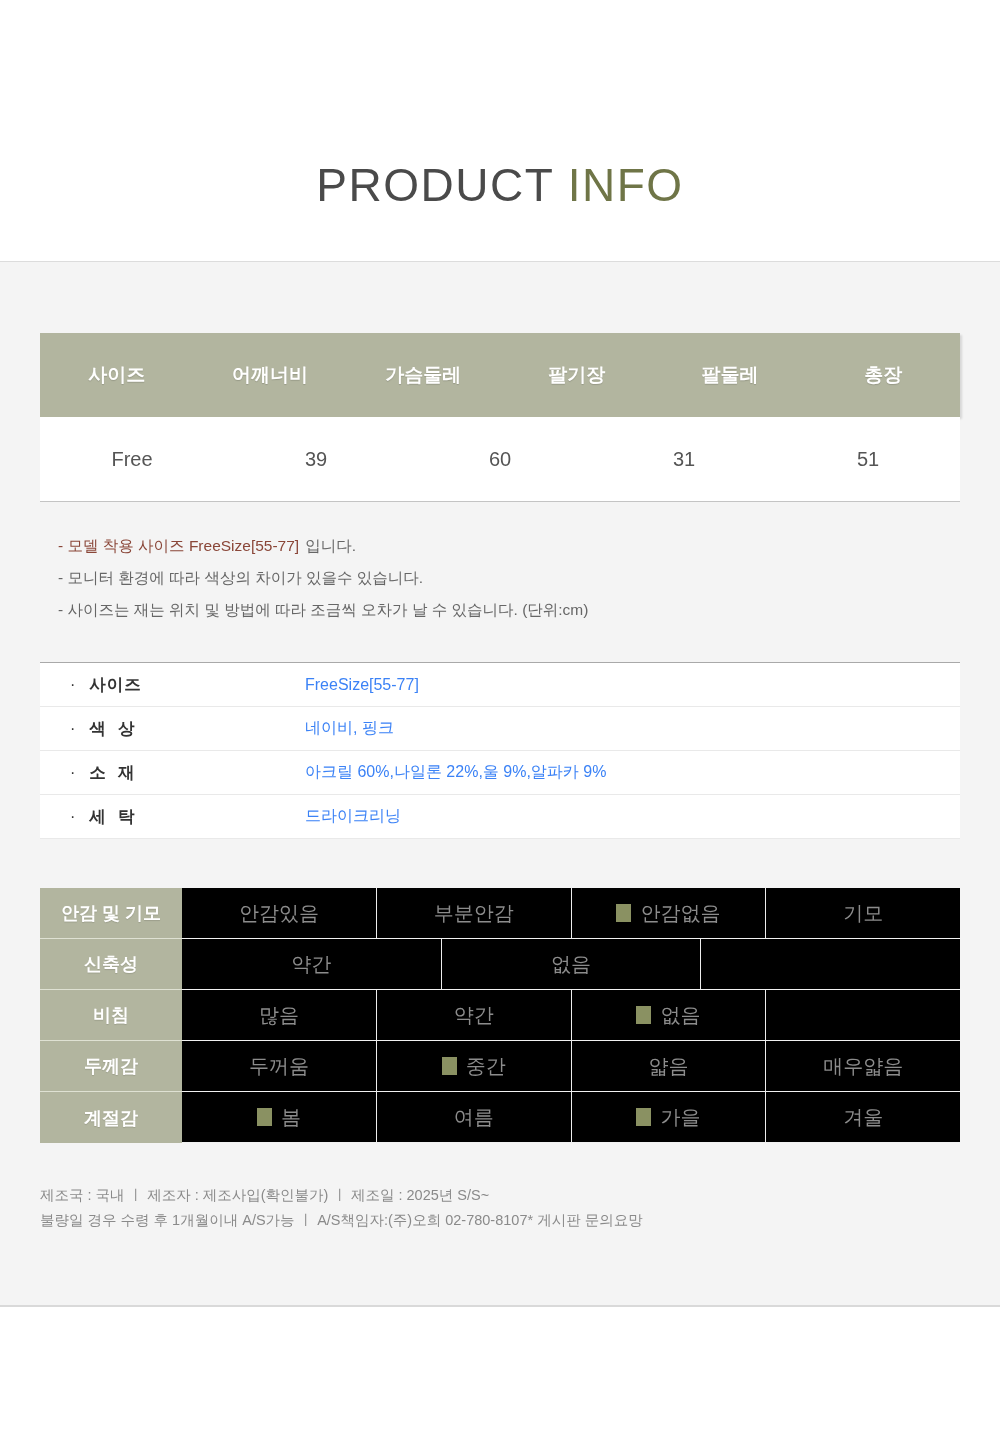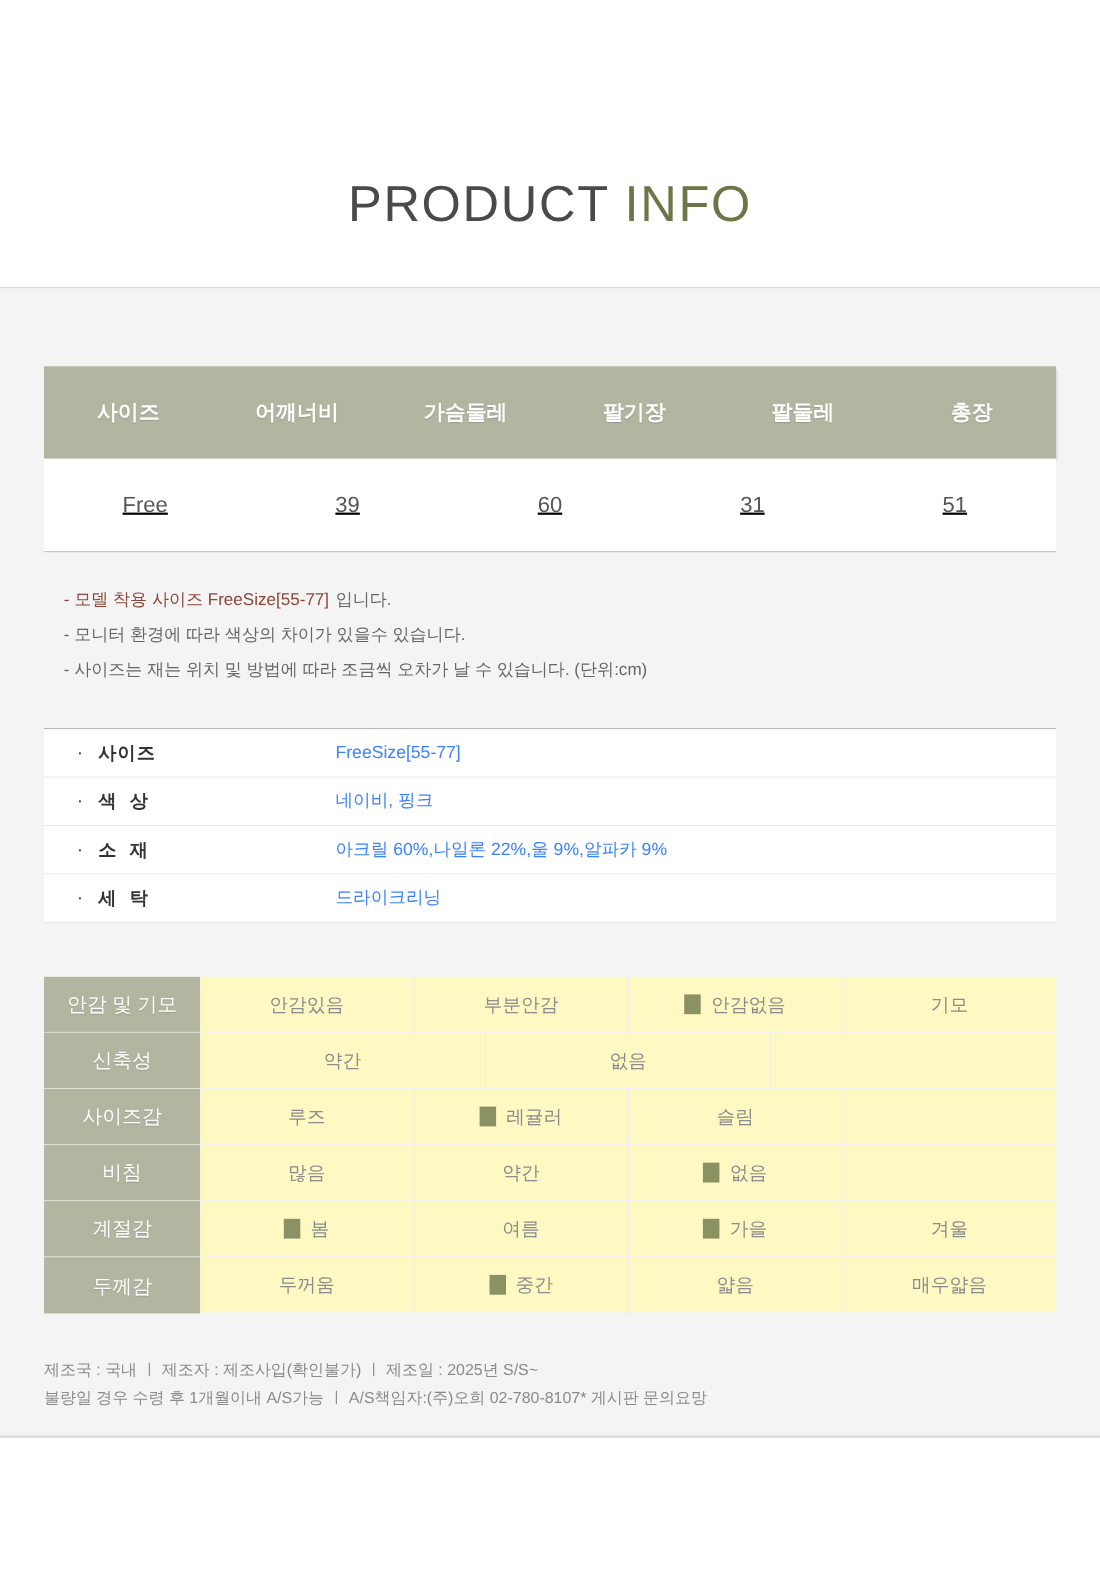--- a/index.html
+++ b/index.html
@@ -48,21 +48,20 @@
     color: #ffffff;
     font-size: 19px;
     font-weight: 700;
     text-shadow: 0 1px 1px rgba(0,0,0,0.15);
   }
   .size-values {
     display: flex;
     height: 85px;
     background: #ffffff;
     border-bottom: 1px solid #c4c4c4;
-    text-decoration: underline;
   }
   .size-values .cell {
     flex: 1;
     display: flex; align-items: center; justify-content: center;
     color: #555555;
     font-size: 20px;
   }
 
   
   .notes { margin-top: 28px; padding-left: 18px; }
@@ -96,31 +95,31 @@
   }
 
   
   .attr-grid { margin-top: 49px; }
   .attr-row { display: flex; height: 51px; }
   .attr-label {
     width: 142px;
     background: #b2b59f;
     border-bottom: 1px solid #dfe1d3;
     display: flex; align-items: center; justify-content: center;
-    color: #ffffff; font-size: 18px; font-weight: 400;
+    color: #ffffff; font-size: 18px; font-weight: 700;
     text-shadow: 0 1px 1px rgba(0,0,0,0.12);
   }
   .attr-row:last-child .attr-label { border-bottom: none; }
   .attr-cell {
     flex: 1;
-    background: #fef9c3;
+    background: #000000;
     border-bottom: 1px solid #f1f1f1;
     border-right: 1px solid #ededed;
     display: flex; align-items: center; justify-content: center;
-    color: #8c8c8c; font-size: 17px;
+    color: #8c8c8c; font-size: 20px;
   }
   .attr-cell:first-of-type { border-left: 2px solid #fafafa; }
   .attr-cell:last-child { border-right: none; }
   .check {
     display: inline-block;
     width: 15px; height: 18px;
     background: #8a9162;
     margin-right: 9px;
     flex: none;
   }
@@ -213,86 +212,70 @@
             <span>약간</span>
           </div>
         <div class="attr-cell">
             <span>없음</span>
           </div>
         <div class="attr-cell">
             <span></span>
           </div>
       </div>
 
-      <div class="attr-row">
-        <div class="attr-label">사이즈감</div>
-        <div class="attr-cell">
-            <span>루즈</span>
-          </div>
-        <div class="attr-cell">
-            <span class="check"></span>
-            <span>레귤러</span>
-          </div>
-        <div class="attr-cell">
-            <span>슬림</span>
+
+      <div class="attr-row">
+        <div class="attr-label">비침</div>
+        <div class="attr-cell">
+            <span>많음</span>
+          </div>
+        <div class="attr-cell">
+            <span>약간</span>
+          </div>
+        <div class="attr-cell">
+            <span class="check"></span>
+            <span>없음</span>
           </div>
         <div class="attr-cell">
             <span></span>
           </div>
       </div>
 
       <div class="attr-row">
-        <div class="attr-label">비침</div>
-        <div class="attr-cell">
-            <span>많음</span>
-          </div>
-        <div class="attr-cell">
-            <span>약간</span>
-          </div>
-        <div class="attr-cell">
-            <span class="check"></span>
-            <span>없음</span>
-          </div>
-        <div class="attr-cell">
-            <span></span>
+        <div class="attr-label">두께감</div>
+        <div class="attr-cell">
+            <span>두꺼움</span>
+          </div>
+        <div class="attr-cell">
+            <span class="check"></span>
+            <span>중간</span>
+          </div>
+        <div class="attr-cell">
+            <span>얇음</span>
+          </div>
+        <div class="attr-cell">
+            <span>매우얇음</span>
           </div>
       </div>
 
       <div class="attr-row">
         <div class="attr-label">계절감</div>
         <div class="attr-cell">
             <span class="check"></span>
             <span>봄</span>
           </div>
         <div class="attr-cell">
             <span>여름</span>
           </div>
         <div class="attr-cell">
             <span class="check"></span>
             <span>가을</span>
           </div>
         <div class="attr-cell">
             <span>겨울</span>
-          </div>
-      </div>
-
-      <div class="attr-row">
-        <div class="attr-label">두께감</div>
-        <div class="attr-cell">
-            <span>두꺼움</span>
-          </div>
-        <div class="attr-cell">
-            <span class="check"></span>
-            <span>중간</span>
-          </div>
-        <div class="attr-cell">
-            <span>얇음</span>
-          </div>
-        <div class="attr-cell">
-            <span>매우얇음</span>
           </div>
       </div>
 
     </div>
 
     <div class="footer">
       <div class="footer-line">제조국 :  국내 ㅣ 제조자 :  제조사입(확인불가) ㅣ 제조일 : 2025년 S/S~</div>
       <div class="footer-line">불량일 경우 수령 후 1개월이내 A/S가능 ㅣ A/S책임자:(주)오희 02-780-8107* 게시판 문의요망</div>
     </div>
 

